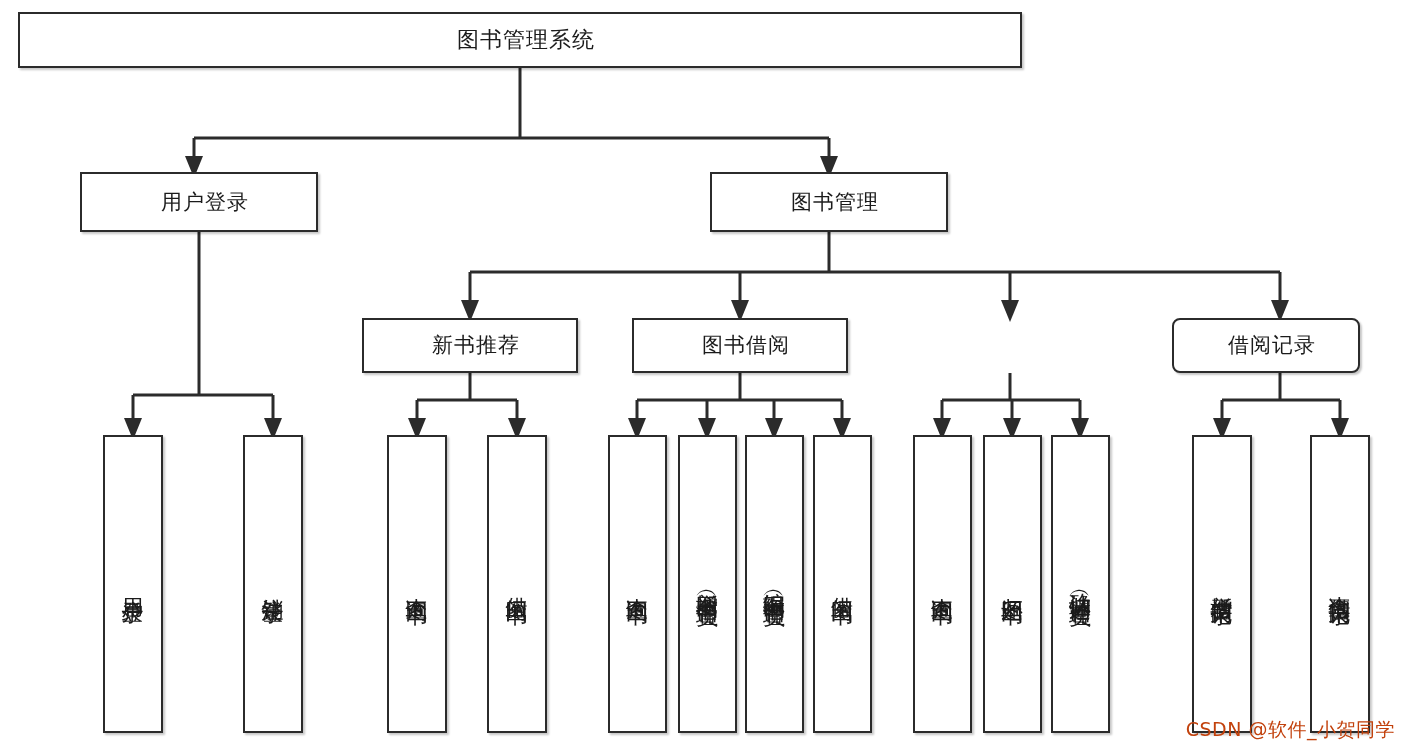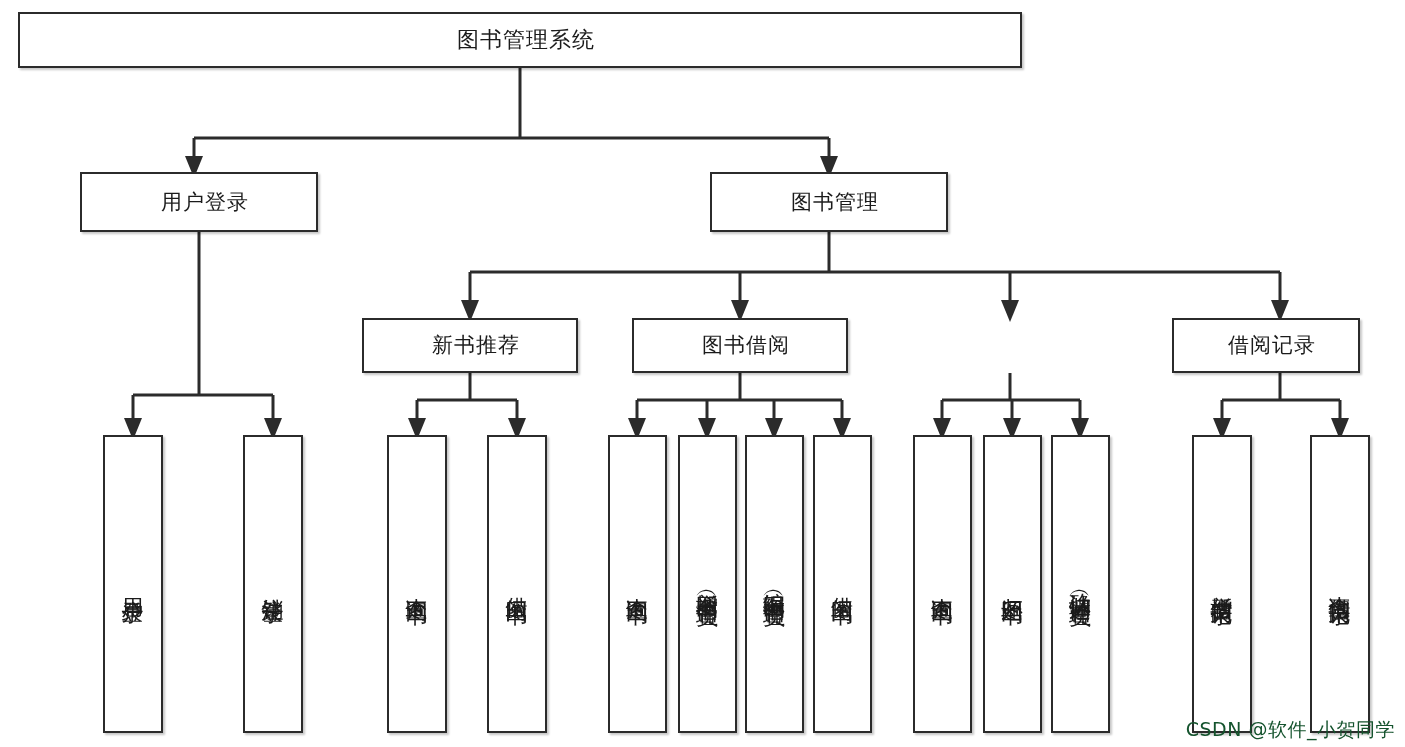--- a/index.html
+++ b/index.html
@@ -62,21 +62,21 @@
     line-height: 1.05;
     letter-spacing: 2px;
     white-space: nowrap;
     text-align: center;
   }
   #watermark {
     position: absolute;
     right: 10px;
     bottom: 4px;
     font-size: 19px;
-    color: #14532d;
+    color: #c2410c;
     letter-spacing: 0.5px;
     white-space: nowrap;
     z-index: 5;
     font-family: "DejaVu Sans", "Liberation Sans", sans-serif;
   }
 </style>
 </head>
 <body>
 
 <div id="canvas">
@@ -175,21 +175,21 @@
   <div class="node level-3" style="left:362px; top:318px; width:216px; height:55px;">
     <span class="label">新书推荐</span>
   </div>
 
   <div class="node level-2" style="left:710px; top:172px; width:238px; height:60px;">
     <span class="label">图书管理</span>
   </div>
   <div class="node level-3" style="left:632px; top:318px; width:216px; height:55px;font-family:Liberation Serif, serif;">
     <span class="label">图书借阅</span>
   </div>
-  <div class="node level-3" style="left:1172px; top:318px; width:188px; height:55px;">
+  <div class="node level-3" style="left:1172px; top:318px; width:188px; height:55px;border-radius:8px;">
     <span class="label">借阅记录</span>
   </div>
 
   <div class="node leaf" style="left:103px; top:435px; width:60px; height:298px;">
     <span class="label">用户登录</span>
   </div>
   <div class="node leaf" style="left:243px; top:435px; width:60px; height:298px;">
     <span class="label">注销登录</span>
   </div>
 

